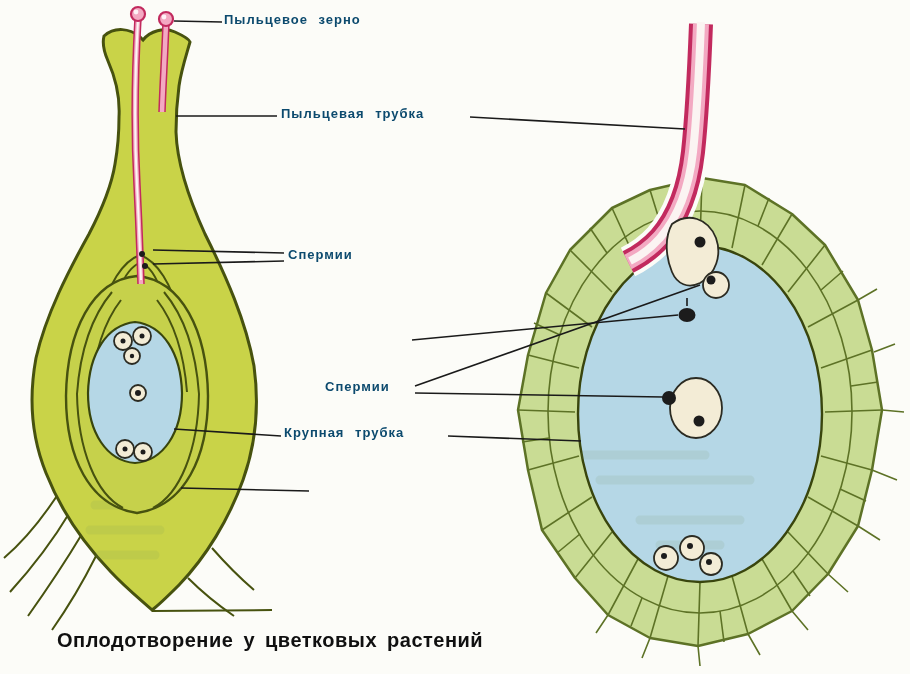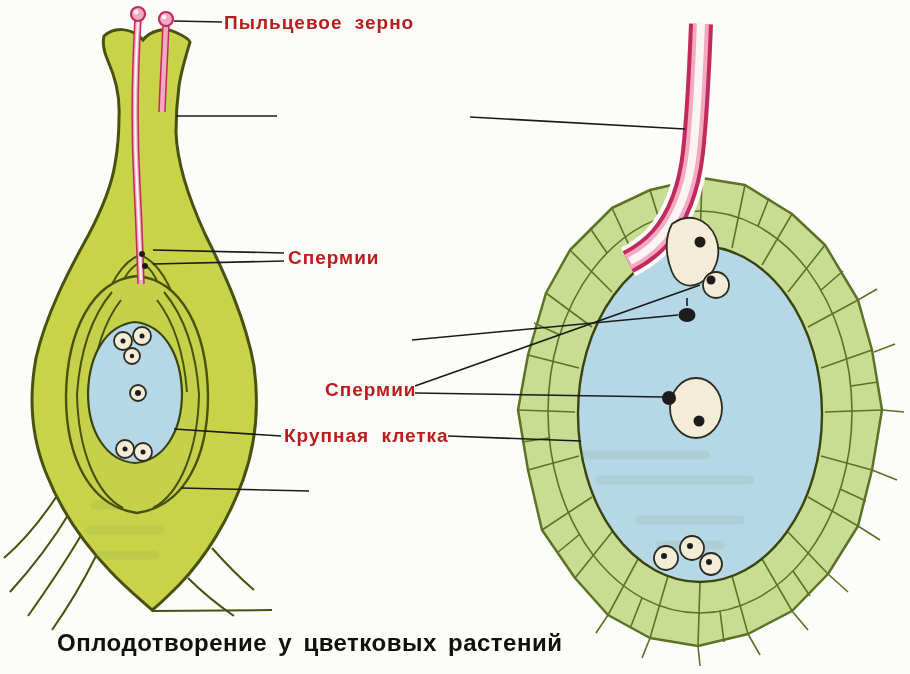--- a/index.html
+++ b/index.html
@@ -1,22 +1,22 @@
 <!DOCTYPE html>
 <html><head>
 <meta charset="utf-8">
 <style>
   * { margin:0; padding:0; box-sizing:border-box; }
   html,body { width:910px; height:674px; }
   body { background:#fff; font-family:"Liberation Sans", sans-serif; }
   .stage { position:relative; width:910px; height:674px; background:#fcfcf8; overflow:hidden; }
   .stage svg { position:absolute; left:0; top:0; }
-  .label { position:absolute; font-size:19px; font-weight:600; letter-spacing:1px;
-           word-spacing:6px; color:#b91c1c; white-space:nowrap; }
-  .caption { position:absolute; font-size:24px; font-weight:700; letter-spacing:.5px;
+  .label { position:absolute; font-size:13px; font-weight:600; letter-spacing:1px;
+           word-spacing:6px; color:#0c4a6e; white-space:nowrap; }
+  .caption { position:absolute; font-size:20px; font-weight:700; letter-spacing:.5px;
              word-spacing:4px; color:#101010; white-space:nowrap; }
   .ln     { stroke:#1a1a1a; stroke-width:1.6; fill:none; }
   .thin   { stroke:#47520f; stroke-width:2; fill:none; }
   .cellw  { stroke:#5d7226; stroke-width:1.6; fill:none; }
   .cream  { fill:#f3ecd6; stroke:#2b2b22; stroke-width:1.8; }
   .dot    { fill:#1c1c1c; stroke:none; }
   .smudge { stroke:#74925c; stroke-width:9; stroke-linecap:round; opacity:.12; fill:none; }
 </style>
 </head>
 <body>
@@ -178,24 +178,25 @@
     <path class="ln" d="M415,386 L700,285"></path>
     <path class="ln" d="M415,393 L663,397"></path>
     <path class="ln" d="M281,436 L174,429"></path>
     <path class="ln" d="M448,436 L581,441"></path>
     <path class="ln" d="M309,491 L181,488"></path>
   </g>
 </svg>
 
 <div class="label" style="left:224px; top:12px">Пыльцевое зерно</div>
 
+<div class="label" style="left:281px; top:106px">Пыльцевая трубка</div>
 
 <div class="label" style="left:288px; top:247px">Спермии</div>
 
 
 <div class="label" style="left:325px; top:379px">Спермии</div>
 
-<div class="label" style="left:284px; top:425px">Крупная клетка</div>
+<div class="label" style="left:284px; top:425px">Крупная трубка</div>
 
 
 <div class="caption" style="left:57px; top:629px">Оплодотворение у цветковых растений</div>
 
 </div>
 
 </body></html>

